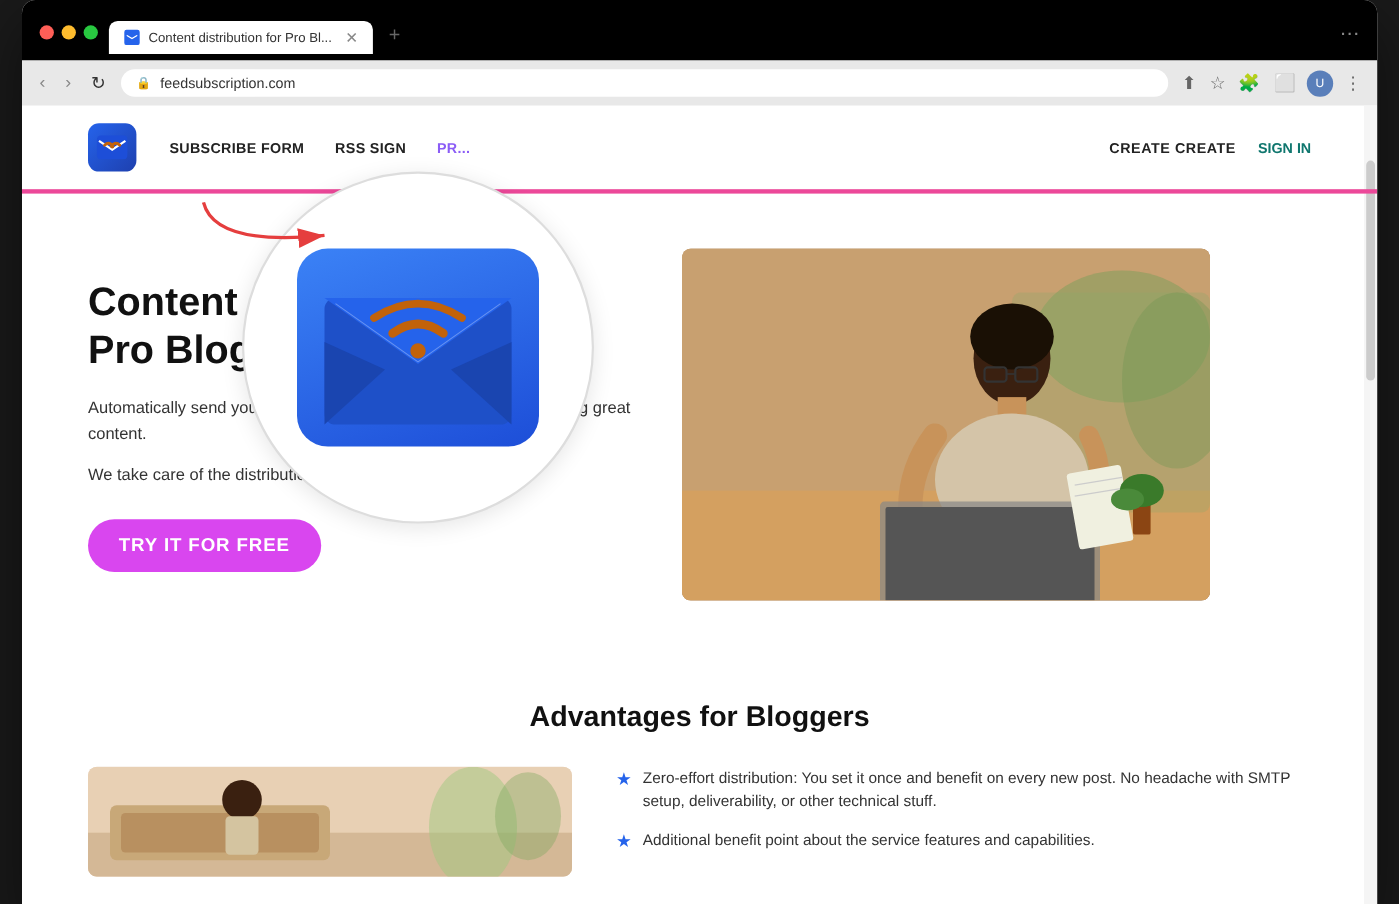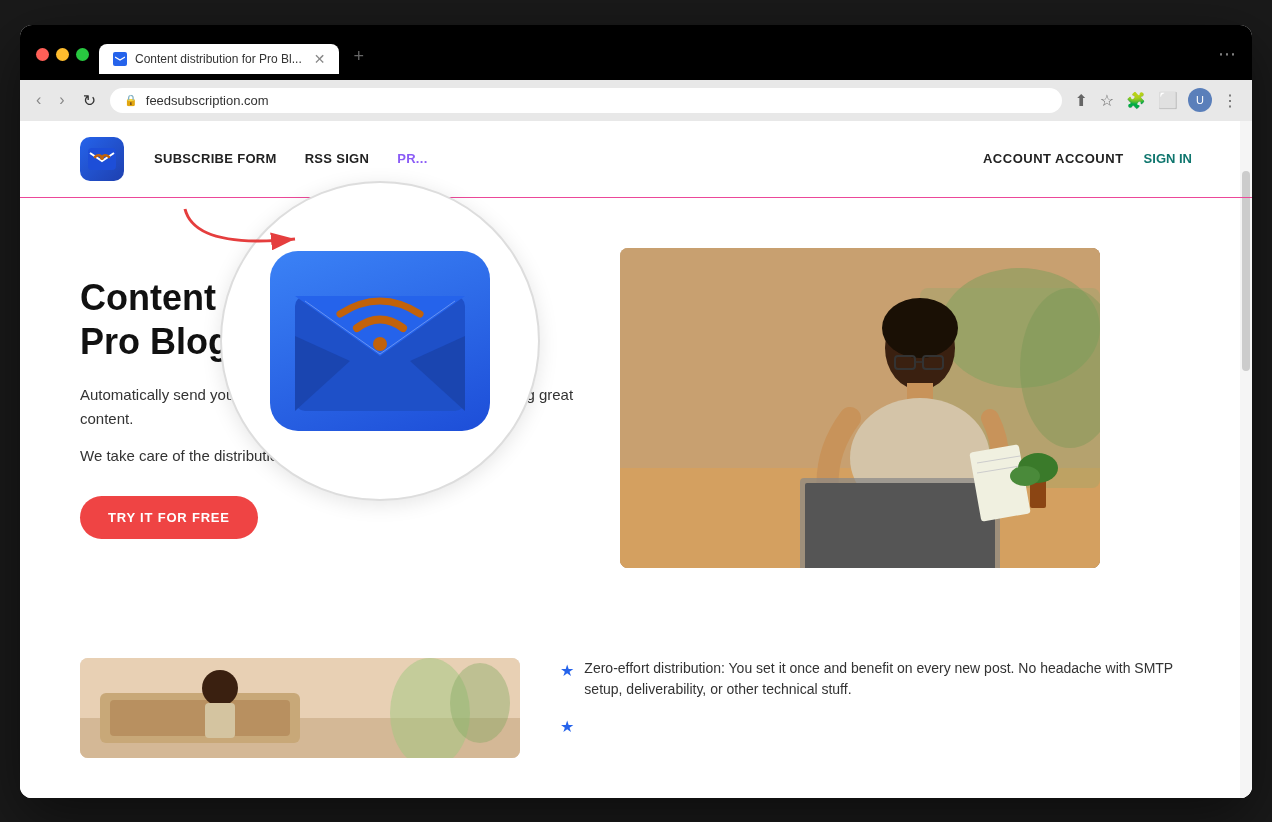--- a/index.html
+++ b/index.html
@@ -80,21 +80,21 @@
       background: white;
       min-height: 620px;
       overflow: hidden;
       position: relative;
     }
 
     
     .site-nav {
       display: flex; align-items: center;
       padding: 16px 60px;
-      border-bottom: 1px solid #ec4899;
+      border-bottom: 4px solid #ec4899;
       position: relative; z-index: 10;
     }
     .site-logo {
       display: flex; align-items: center; gap: 10px;
       margin-right: 30px;
     }
     .logo-icon {
       width: 44px; height: 44px; border-radius: 10px;
       background: linear-gradient(135deg, #2563eb, #1e40af);
       display: flex; align-items: center; justify-content: center;
@@ -120,26 +120,26 @@
       align-items: center;
       padding: 50px 60px;
       gap: 40px;
       position: relative;
     }
     .hero-left { flex: 1; max-width: 500px; }
     .hero-title { font-size: 36px; font-weight: 800; color: #111; line-height: 1.2; margin-bottom: 20px; }
     .hero-desc { font-size: 15px; color: #333; line-height: 1.6; margin-bottom: 16px; }
     .hero-tagline { font-size: 15px; color: #333; margin-bottom: 32px; }
     .btn-try {
-      background: #ef4444;
+      background: #d946ef;
       color: white;
       border: none;
       border-radius: 25px;
       padding: 14px 28px;
-      font-size: 13px;
+      font-size: 17px;
       font-weight: 700;
       letter-spacing: 0.8px;
       cursor: pointer;
       text-transform: uppercase;
     }
     .hero-right { flex: 0 0 480px; }
     .hero-image {
       width: 480px; height: 320px;
       border-radius: 8px;
       overflow: hidden;
@@ -269,21 +269,21 @@
             <circle cx="14" cy="10" r="2" fill="#c2620a"></circle>
           </svg>
         </div>
       </div>
       <div class="nav-links">
         <span class="nav-link">SUBSCRIBE FORM</span>
         <span class="nav-link">RSS SIGN</span>
         <span class="nav-link partial">PR...</span>
       </div>
       <div class="nav-right">
-        <span class="btn-create">ACCOUNT ACCOUNT</span>
+        <span class="btn-create">CREATE CREATE</span>
         <span class="btn-signin">SIGN IN</span>
       </div>
     </nav>
 
     <div class="red-arrow">
       <svg width="140" height="60" viewBox="0 0 140 60">
         <defs>
           <marker id="arrowhead" markerWidth="8" markerHeight="6" refX="8" refY="3" orient="auto">
             <polygon points="0 0, 8 3, 0 6" fill="#e53e3e"></polygon>
           </marker>
@@ -365,20 +365,21 @@
           <path d="M67 62 Q90 45 113 62" stroke="#c2620a" stroke-width="8" fill="none" stroke-linecap="round"></path>
 
           <path d="M50 48 Q90 22 130 48" stroke="#c2620a" stroke-width="7" fill="none" stroke-linecap="round"></path>
 
           <path d="M15 35 L90 88 L165 35" stroke="white" stroke-width="1" fill="none" opacity="0.3"></path>
         </svg>
       </div>
     </div>
 
     <div class="advantages-section">
+      <h2 class="advantages-title">Advantages for Bloggers</h2>
       <div class="advantages-grid">
         <div class="advantages-image">
           <svg width="440" height="100" viewBox="0 0 440 100">
             <rect width="440" height="100" fill="#e8d0b4"></rect>
 
             <rect x="0" y="60" width="440" height="40" fill="#d4b896"></rect>
             <rect x="20" y="35" width="200" height="50" rx="6" fill="#c8a878"></rect>
             <rect x="30" y="42" width="180" height="36" rx="4" fill="#b89060"></rect>
             <ellipse cx="350" cy="55" rx="40" ry="55" fill="#a0c880" opacity="0.5"></ellipse>
             <ellipse cx="400" cy="45" rx="30" ry="40" fill="#80a860" opacity="0.4"></ellipse>
@@ -387,20 +388,21 @@
             <rect x="125" y="45" width="30" height="35" rx="4" fill="#d4c4a0"></rect>
           </svg>
         </div>
         <div class="advantages-list">
           <div class="advantage-item">
             <span class="star-icon">★</span>
             <span>Zero-effort distribution: You set it once and benefit on every new post. No headache with SMTP setup, deliverability, or other technical stuff.</span>
           </div>
           <div class="advantage-item">
             <span class="star-icon">★</span>
+            <span>Additional benefit point about the service features and capabilities.</span>
           </div>
         </div>
       </div>
     </div>
 
     <div class="scrollbar" style="position:absolute; right:0; top:0; bottom:0;">
       <div class="scrollbar-thumb"></div>
     </div>
 
   </div>

